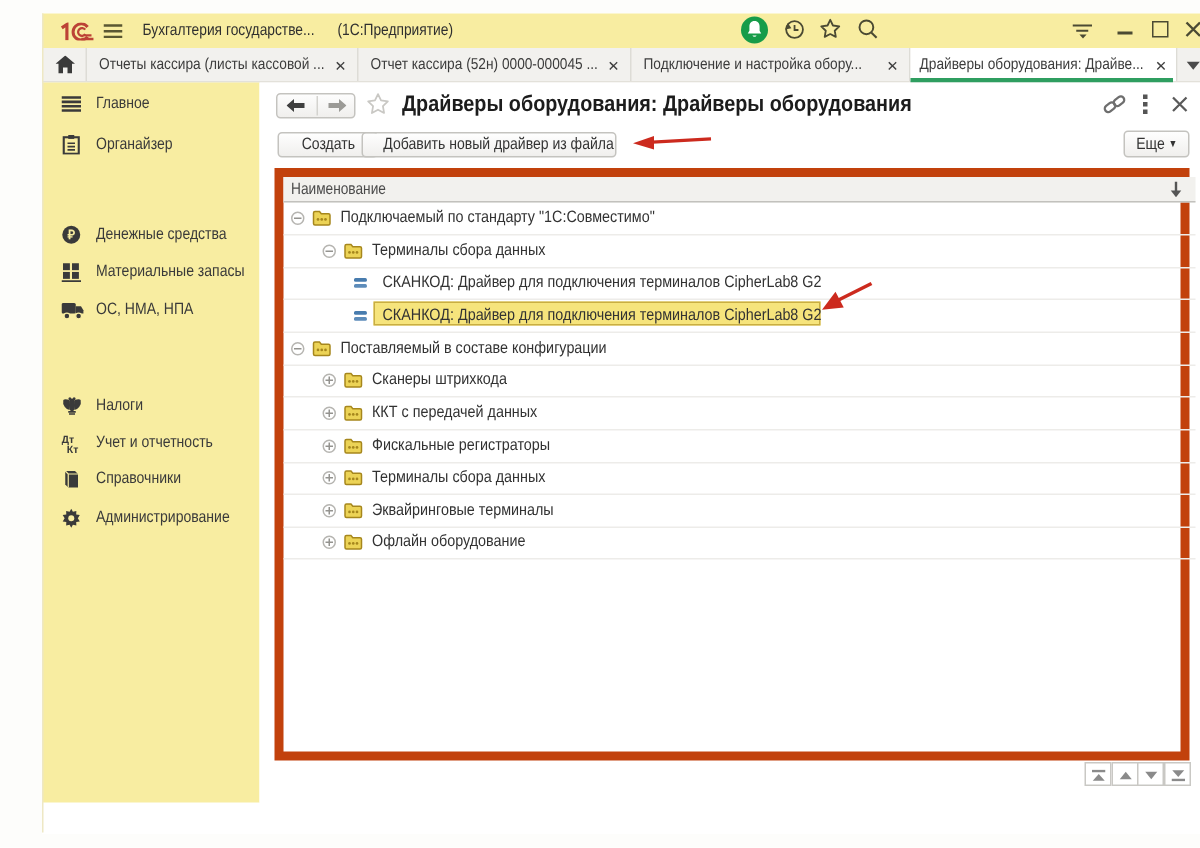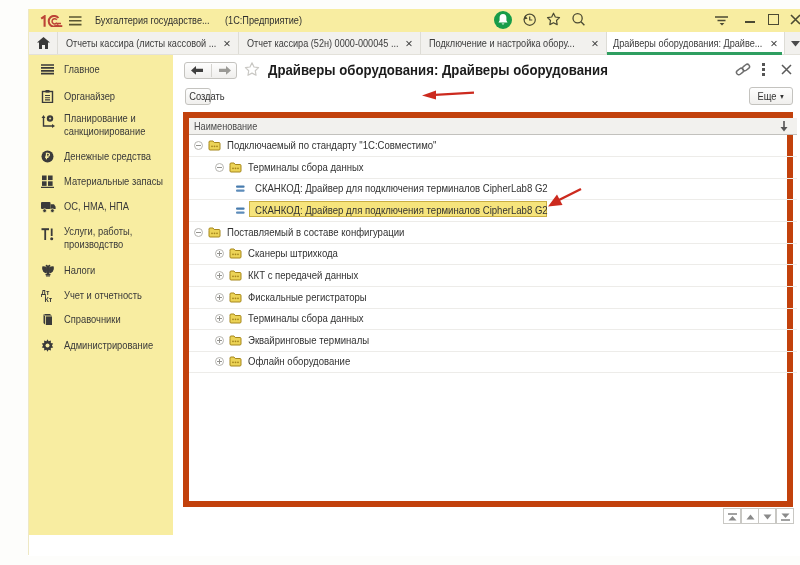--- a/index.html
+++ b/index.html
@@ -121,29 +121,20 @@
           <path d="M0 1h13M0 3.9h13M0 6.8h13M0 9.7h13" stroke="#3a3a3a" stroke-width="1.7"></path>
         </svg>
       <span>Главное</span></div>
     <div class="mitem" style="left:36px;top:34.5px">
       <svg style="left:-23px;top:0" width="13" height="13" viewBox="0 0 13 13">
         <rect x="1.5" y="1.5" width="10" height="11" fill="none" stroke="#3a3a3a" stroke-width="1.4"></rect>
         <rect x="4.5" y="0" width="4" height="2.6" fill="#3a3a3a"></rect>
         <path d="M4 5.5h5M4 7.7h5M4 9.9h5" stroke="#3a3a3a" stroke-width="1.1"></path>
       </svg>
       <span>Органайзер</span></div>
-    <div class="mitem" style="left:36px;top:56.8px">
-      <svg style="left:-23px;top:3px" width="14" height="14" viewBox="0 0 14 14">
-        <path d="M2.5 2 L2.5 11 L11.5 11" fill="none" stroke="#3a3a3a" stroke-width="1.4"></path>
-        <path d="M0.6 3 L2.5 0 L4.4 3 Z" fill="#3a3a3a"></path>
-        <path d="M11 9.1 L14 11 L11 12.9 Z" fill="#3a3a3a"></path>
-        <circle cx="9" cy="3.5" r="3.2" fill="#3a3a3a"></circle>
-        <path d="M9.6 1.6 L7.8 3.8 L9 4.1 L8.2 5.6 L10.4 3.4 L9.2 3.1 Z" fill="#f6ecA0"></path>
-      </svg>
-      <span>Планирование и<br>санкционирование</span></div>
     <div class="mitem" style="left:36px;top:95.4px">
       <svg style="left:-23px;top:0" width="13" height="13" viewBox="0 0 13 13">
         <circle cx="6.5" cy="6.5" r="6" fill="#3a3a3a"></circle>
         <text x="6.7" y="9.4" font-size="8.5" fill="#f8eda1" text-anchor="middle" font-family="Liberation Sans" font-weight="bold">₽</text>
       </svg>
       <span>Денежные средства</span></div>
     <div class="mitem" style="left:36px;top:119.9px">
       <svg style="left:-23px;top:0" width="13" height="13" viewBox="0 0 13 13">
         <rect x="1" y="0.5" width="4.6" height="4.6" fill="#3a3a3a"></rect>
           <rect x="7" y="0.5" width="4.6" height="4.6" fill="#3a3a3a"></rect>
@@ -153,28 +144,20 @@
       </svg>
       <span>Материальные запасы</span></div>
     <div class="mitem" style="left:36px;top:145px">
       <svg style="left:-23px;top:2px" width="15" height="11" viewBox="0 0 15 11">
         <rect x="0" y="0" width="9.5" height="7" rx="1" fill="#3a3a3a"></rect>
         <path d="M9.5 2.2 L13 2.2 L14.6 4.8 L14.6 7 L9.5 7 Z" fill="#3a3a3a"></path>
         <circle cx="3.6" cy="8.7" r="1.9" fill="#3a3a3a" stroke="#f8eda1" stroke-width="0.8"></circle>
         <circle cx="11.4" cy="8.7" r="1.9" fill="#3a3a3a" stroke="#f8eda1" stroke-width="0.8"></circle>
       </svg>
       <span>ОС, НМА, НПА</span></div>
-    <div class="mitem" style="left:36px;top:169.6px">
-      <svg style="left:-23px;top:3px" width="13" height="13" viewBox="0 0 13 13">
-        <path d="M0.5 1.2 L8 1.2" stroke="#3a3a3a" stroke-width="2"></path>
-        <path d="M4.2 1.5 L4.2 12" stroke="#3a3a3a" stroke-width="1.8"></path>
-        <path d="M10.7 0.5 L10.7 8" stroke="#3a3a3a" stroke-width="1.8"></path>
-        <circle cx="10.7" cy="10.8" r="1.5" fill="#3a3a3a"></circle>
-      </svg>
-      <span>Услуги, работы,<br>производство</span></div>
     <div class="mitem" style="left:36px;top:209.3px">
       <svg style="left:-23px;top:0" width="14" height="13" viewBox="0 0 14 13">
         <ellipse cx="7" cy="6" rx="2" ry="4.4" fill="#3a3a3a"></ellipse>
         <path d="M5.6 3 Q2.6 1.6 1.2 2.6 Q0.6 5.2 2.2 7.4 Q3.4 9 5.4 9.4 Z" fill="#3a3a3a"></path>
         <path d="M8.4 3 Q11.4 1.6 12.8 2.6 Q13.4 5.2 11.8 7.4 Q10.6 9 8.6 9.4 Z" fill="#3a3a3a"></path>
         <circle cx="5.6" cy="1.8" r="1" fill="#3a3a3a"></circle>
           <circle cx="8.4" cy="1.8" r="1" fill="#3a3a3a"></circle>
         <path d="M4.5 10.6 L9.5 10.6 M5 12 L9 12" stroke="#3a3a3a" stroke-width="1.1"></path>
       </svg>
       <span>Налоги</span></div>
@@ -223,21 +206,22 @@
     </svg>
 
     <div class="abs" style="left:589px;top:8px;width:3px;height:3px;background:#555"></div>
     <div class="abs" style="left:589px;top:13px;width:3px;height:3px;background:#555"></div>
     <div class="abs" style="left:589px;top:18px;width:3px;height:3px;background:#555"></div>
 
     <svg class="abs" style="left:607px;top:8px" width="13" height="13" viewBox="0 0 13 13">
         <path d="M2 2 L11 11 M11 2 L2 11" stroke="#5a5a5a" stroke-width="1.5"></path>
       </svg>
 
-    <div class="btn" style="left:12px;top:33px;width:26px;height:17px;line-height:15px"><span class="t">Создать</span></div>
+    <div class="btn" style="left:12px;top:33px;width:67px;height:17px;line-height:15px"><span class="t">Создать</span></div>
+    <div class="btn" style="left:67.5px;top:33px;width:170px;height:17px;line-height:15px"><span class="t">Добавить новый драйвер из файла</span></div>
     <div class="btn" style="left:576px;top:32px;width:44px;height:18px;line-height:16px"><span class="t">Еще <span style="font-size:7px;position:relative;top:-1.5px">▼</span></span></div>
 
     <svg class="abs" style="left:248px;top:33px" width="56" height="12" viewBox="0 0 56 12">
       <path d="M14 6.8 L53 4.6" stroke="#cc2a1e" stroke-width="2.2"></path>
       <path d="M1 7.5 L15 2.6 L15 11.6 Z" fill="#cc2a1e"></path>
     </svg>
 
     <div class="abs" style="left:10px;top:57px;width:610px;height:395px;border:6px solid #c2410c;background:#fff">
       <div class="abs" style="left:0;top:0;width:608px;height:17px;background:#f2f1ee;border-bottom:1px solid #c2c1bd;">
         <span class="abs cx" style="left:5px;top:2px;font-size:11px;color:#4a4a4a;transform:scaleX(0.83)">Наименование</span>

